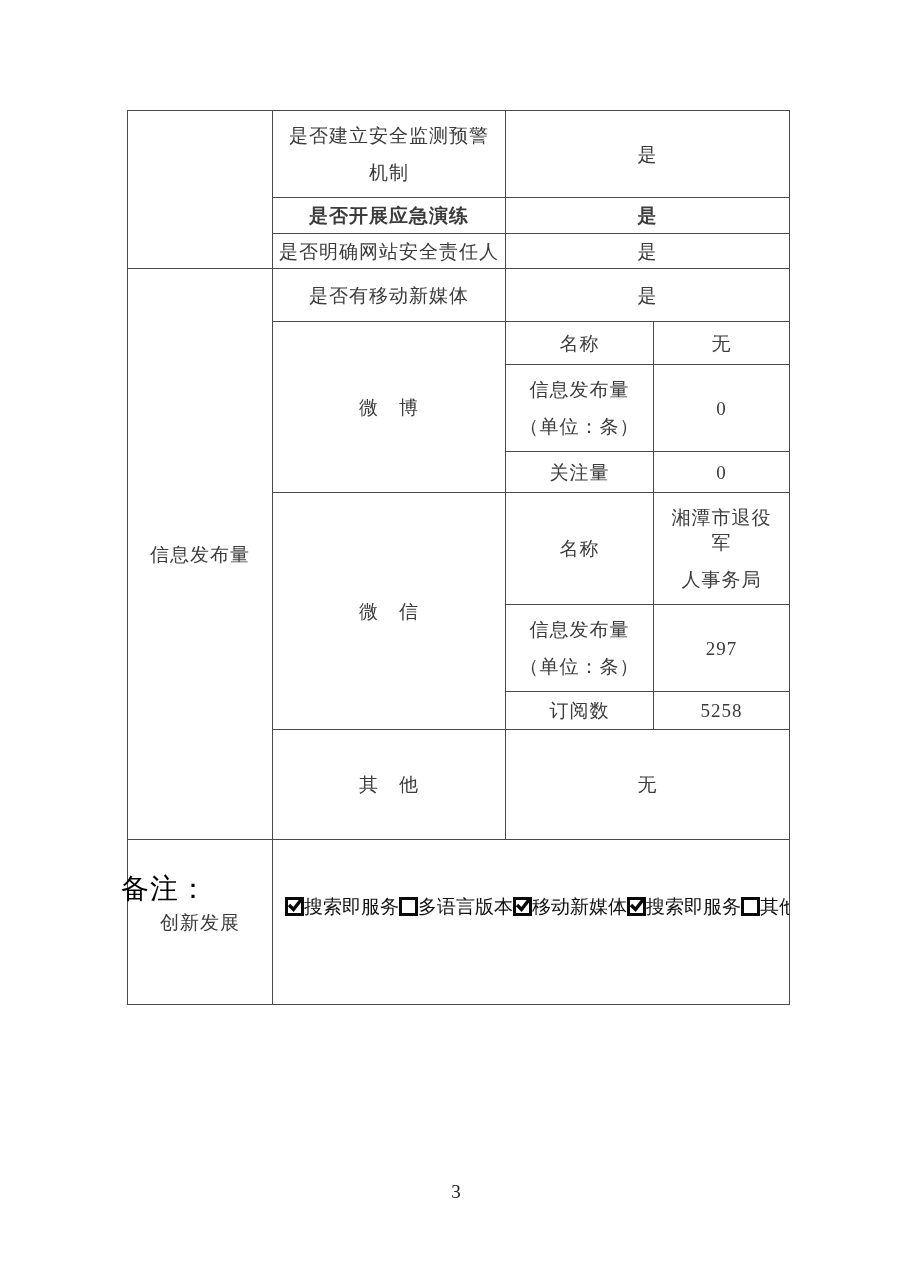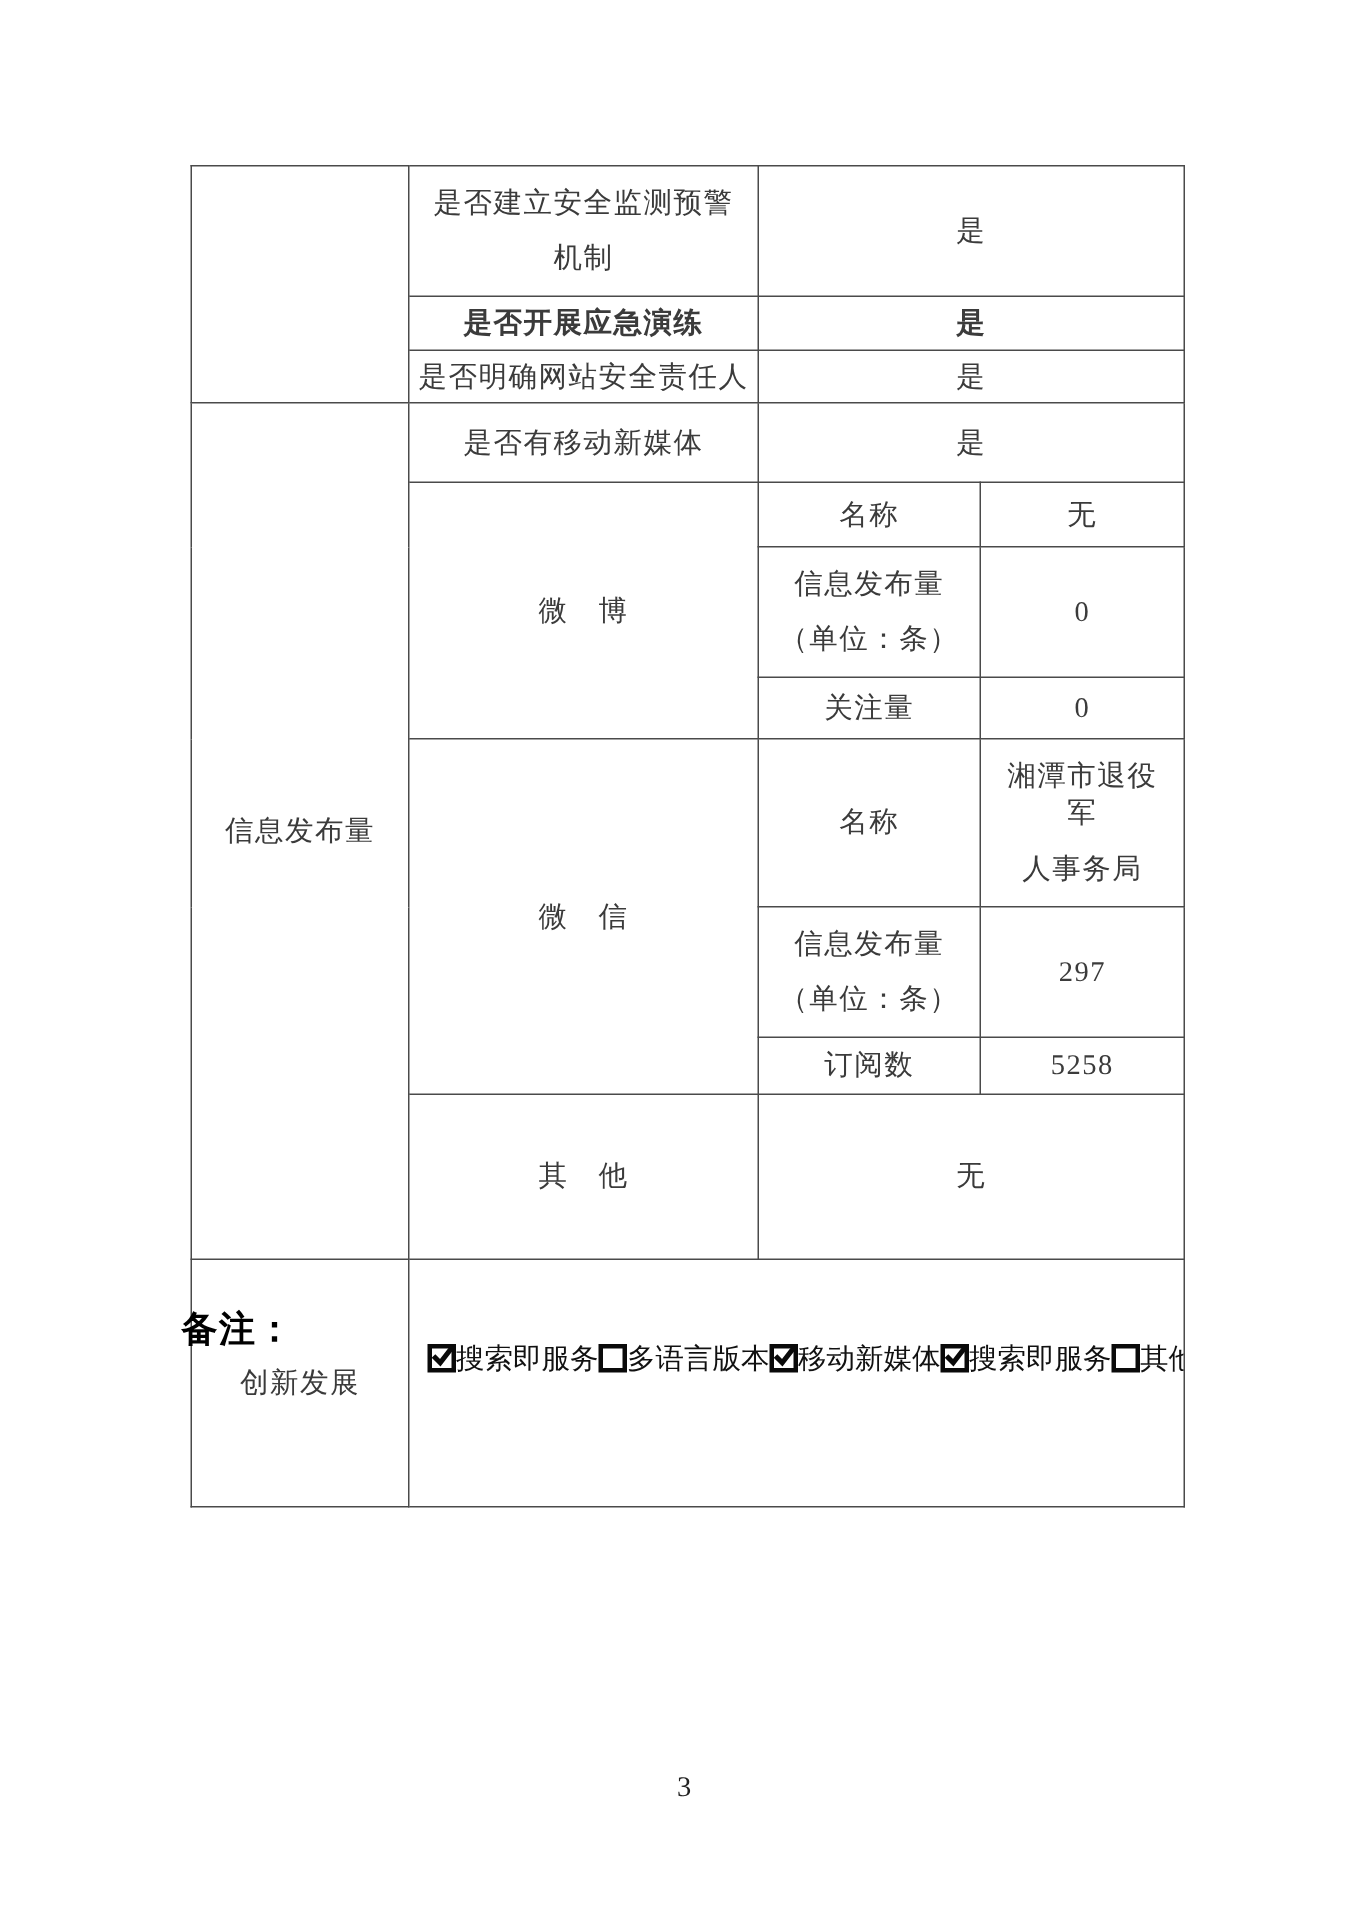--- a/index.html
+++ b/index.html
@@ -75,22 +75,22 @@
     top: -4px;
     width: 18px;
     height: 18px;
   }
   .cb.checked svg { display: block; }
 
   .remarks {
     position: absolute;
     left: 121px;
     top: 870px;
-    font-size: 24px;
-    font-weight: bold;
+    font-size: 28px;
+    font-weight: normal;
     color: #000000;
     letter-spacing: 1px;
   }
   .page-number {
     position: absolute;
     left: 0;
     top: 1181px;
     width: 912px;
     text-align: center;
     font-size: 19px;

